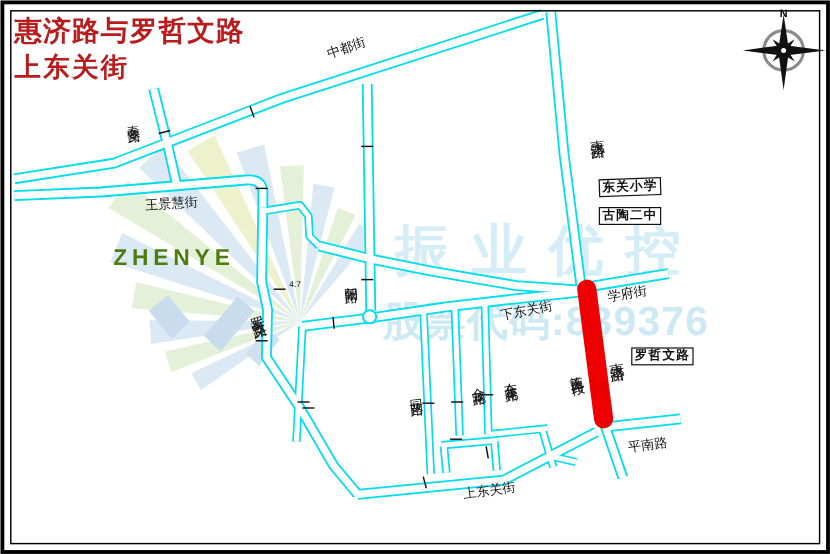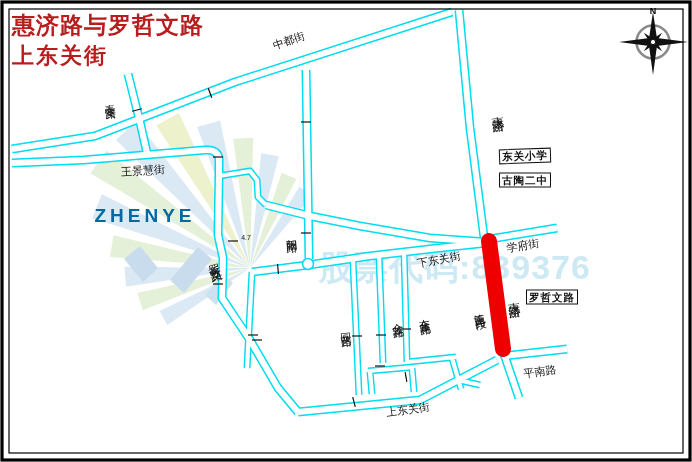--- a/index.html
+++ b/index.html
@@ -2,21 +2,21 @@
 <html><head>
 <meta charset="utf-8">
 <style>
   html,body{margin:0;padding:0;background:#fff;}
   #stage{position:relative;width:692px;height:462px;background:#fff;overflow:hidden;
          font-family:"Liberation Serif",serif;}
   #stage svg{position:absolute;left:0;top:0;}
   #logo-layer{z-index:1;}
   .wm-text{position:absolute;z-index:2;white-space:nowrap;font-weight:bold;
            font-family:"Liberation Sans",sans-serif;transform:translate(-50%,-50%);}
-  #wm-en{left:145px;top:216px;font-size:19px;letter-spacing:4px;color:#0369a1;}
+  #wm-en{left:145px;top:216px;font-size:19px;letter-spacing:4px;color:#4d7c0f;}
   #wm-cn{left:457px;top:209px;font-size:46px;letter-spacing:18px;color:#d4edf7;}
   #wm-code{left:455px;top:268px;font-size:34px;letter-spacing:1px;color:#cde9f4;}
   #map-svg{z-index:3;}
   .rc{stroke:#00dcf0;stroke-width:9;fill:none;stroke-linejoin:round;}
   .rf{stroke:#ffffff;stroke-width:6;fill:none;stroke-linejoin:round;}
   .rcn{stroke:#00dcf0;stroke-width:7;fill:none;stroke-linejoin:round;}
   .rfn{stroke:#ffffff;stroke-width:4.2;fill:none;stroke-linejoin:round;}
   .tick{stroke:#111;stroke-width:1.2;}
   .lbl{position:absolute;z-index:4;color:#111;white-space:nowrap;
        font-size:11px;line-height:1.05;transform-origin:center;}
@@ -53,20 +53,21 @@
       <path d="M0 0L95 -8L95 8Z" transform="rotate(306)" fill="#dbe9f5"></path>
     </g>
     <g>
       <polygon points="140,246 158,268 143,282 124,259" fill="#c8dcee"></polygon>
       <polygon points="170,280 198,247 212,259 184,293" fill="#c8dcee"></polygon>
       <polygon points="205,295 222,274 233,283 216,305" fill="#cfe0ee"></polygon>
     </g>
   </svg>
 
   <div id="wm-en" class="wm-text">ZHENYE</div>
+  <div id="wm-cn" class="wm-text">振业优控</div>
   <div id="wm-code" class="wm-text">股票代码:839376</div>
 
   <svg id="map-svg" width="692" height="462" viewBox="0 0 692 462">
     <defs>
       <path id="r-zhongdu" d="M12 149 L95 136 L235 82 L452 12"></path>
       <path id="r-taian" d="M128 74 L140 122 L147 153"></path>
       <path id="r-wangjinghui" d="M12 163 L84 160 L205 150 Q217 149 219 158 L219 173"></path>
       <path id="r-luozhewen" d="M219 173 L218 235 L223 258 L222 298 L250 340 L278 388 L298 412"></path>
       <path id="r-zjog" d="M219 176 L250 171 L257 180 L258 197 L266 205"></path>
       <path id="r-chaoyang" d="M306 70 L309 259"></path>

